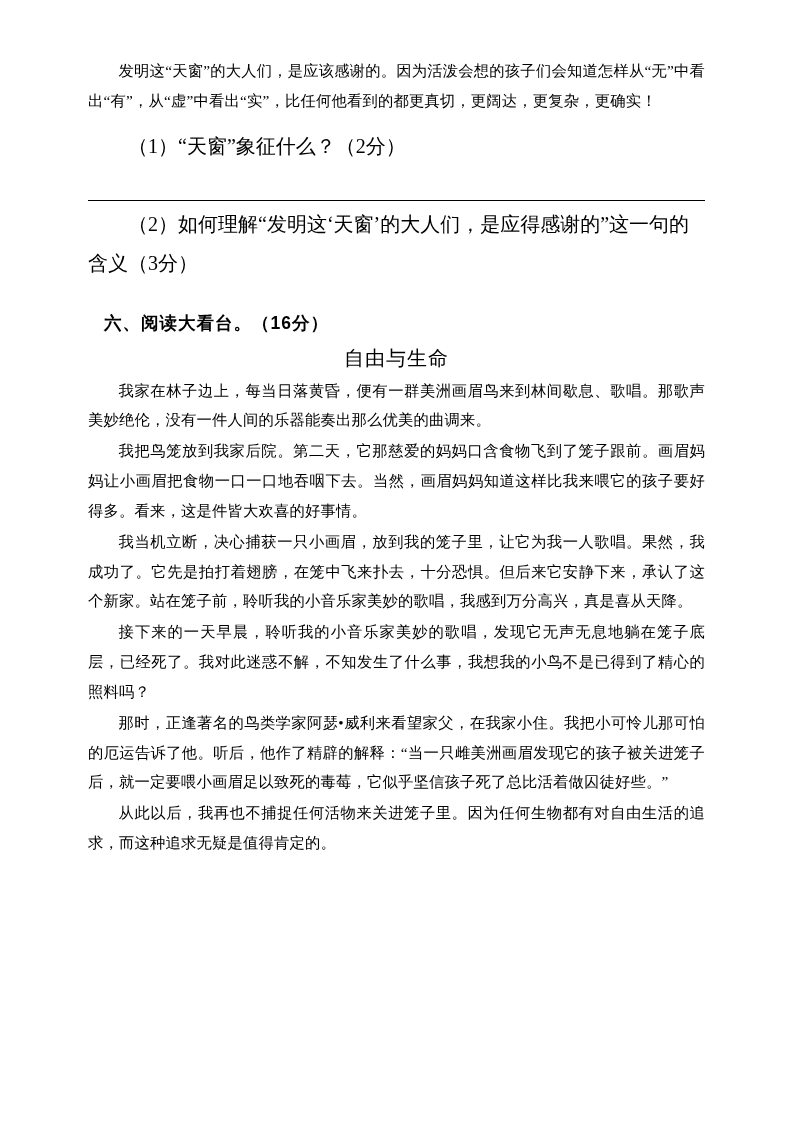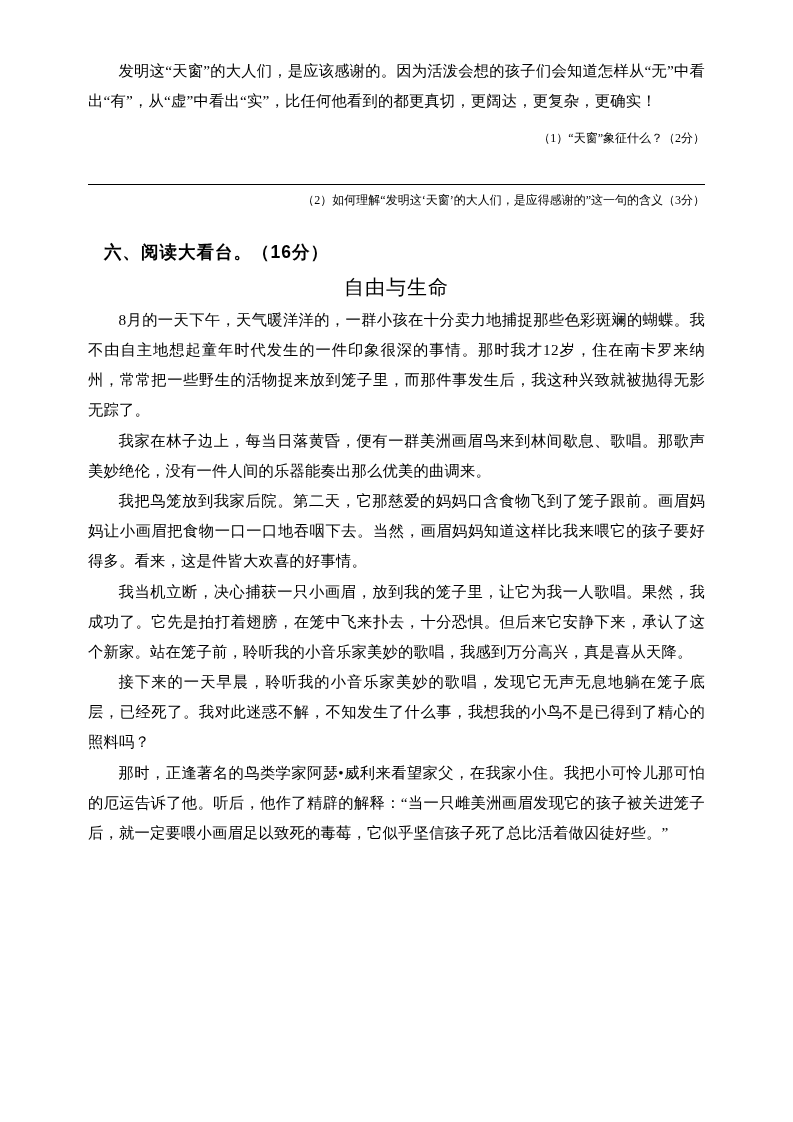--- a/index.html
+++ b/index.html
@@ -26,25 +26,24 @@
     line-height: 1.95;
     text-align: justify;
     text-justify: inter-ideograph;
     margin: 0 0 1px 0;
     letter-spacing: 0.2px;
   }
   .indent {
     text-indent: 2em;
   }
   .q-item {
-    font-size: 12px;
+    font-size: 20px;
     line-height: 1.95;
     margin: 4px 0 0 0;
     text-indent: 2em;
-    text-align: right;
   }
   .answer-line {
     border-bottom: 1.6px solid #000;
     height: 30px;
     margin: 4px 0 2px 0;
     width: 100%;
   }
   .section-title {
     font-size: 17.5px;
     font-weight: bold;
@@ -72,20 +71,20 @@
   <p class="q-item">（1）“天窗”象征什么？（2分）</p>
 
   <div class="answer-line"></div>
 
   <p class="q-item">（2）如何理解“发明这‘天窗’的大人们，是应得感谢的”这一句的含义（3分）</p>
 
   <h2 class="section-title">六、阅读大看台。（16分）</h2>
 
   <p class="article-title">自由与生命</p>
 
-  <p class="para indent">8月的一天下午，天气暖洋洋的，一群小孩在十分卖力地捕捉那些色彩斑斓的蝴蝶。我不由自主地想起童年时代发生的一件印象很深的事情。那时我才12岁，住在南卡罗来纳州，常常把一些野生的活物捉来放到笼子里，而那件事发生后，我这种兴致就被抛得无影无踪了。</p>
   <p class="para indent">我家在林子边上，每当日落黄昏，便有一群美洲画眉鸟来到林间歇息、歌唱。那歌声美妙绝伦，没有一件人间的乐器能奏出那么优美的曲调来。</p>
   <p class="para indent">我把鸟笼放到我家后院。第二天，它那慈爱的妈妈口含食物飞到了笼子跟前。画眉妈妈让小画眉把食物一口一口地吞咽下去。当然，画眉妈妈知道这样比我来喂它的孩子要好得多。看来，这是件皆大欢喜的好事情。</p>
   <p class="para indent">我当机立断，决心捕获一只小画眉，放到我的笼子里，让它为我一人歌唱。果然，我成功了。它先是拍打着翅膀，在笼中飞来扑去，十分恐惧。但后来它安静下来，承认了这个新家。站在笼子前，聆听我的小音乐家美妙的歌唱，我感到万分高兴，真是喜从天降。</p>
   <p class="para indent">接下来的一天早晨，聆听我的小音乐家美妙的歌唱，发现它无声无息地躺在笼子底层，已经死了。我对此迷惑不解，不知发生了什么事，我想我的小鸟不是已得到了精心的照料吗？</p>
   <p class="para indent">那时，正逢著名的鸟类学家阿瑟•威利来看望家父，在我家小住。我把小可怜儿那可怕的厄运告诉了他。听后，他作了精辟的解释：“当一只雌美洲画眉发现它的孩子被关进笼子后，就一定要喂小画眉足以致死的毒莓，它似乎坚信孩子死了总比活着做囚徒好些。”</p>
+  <p class="para indent">从此以后，我再也不捕捉任何活物来关进笼子里。因为任何生物都有对自由生活的追求，而这种追求无疑是值得肯定的。</p>
 
 </div>
 
 </body></html>

